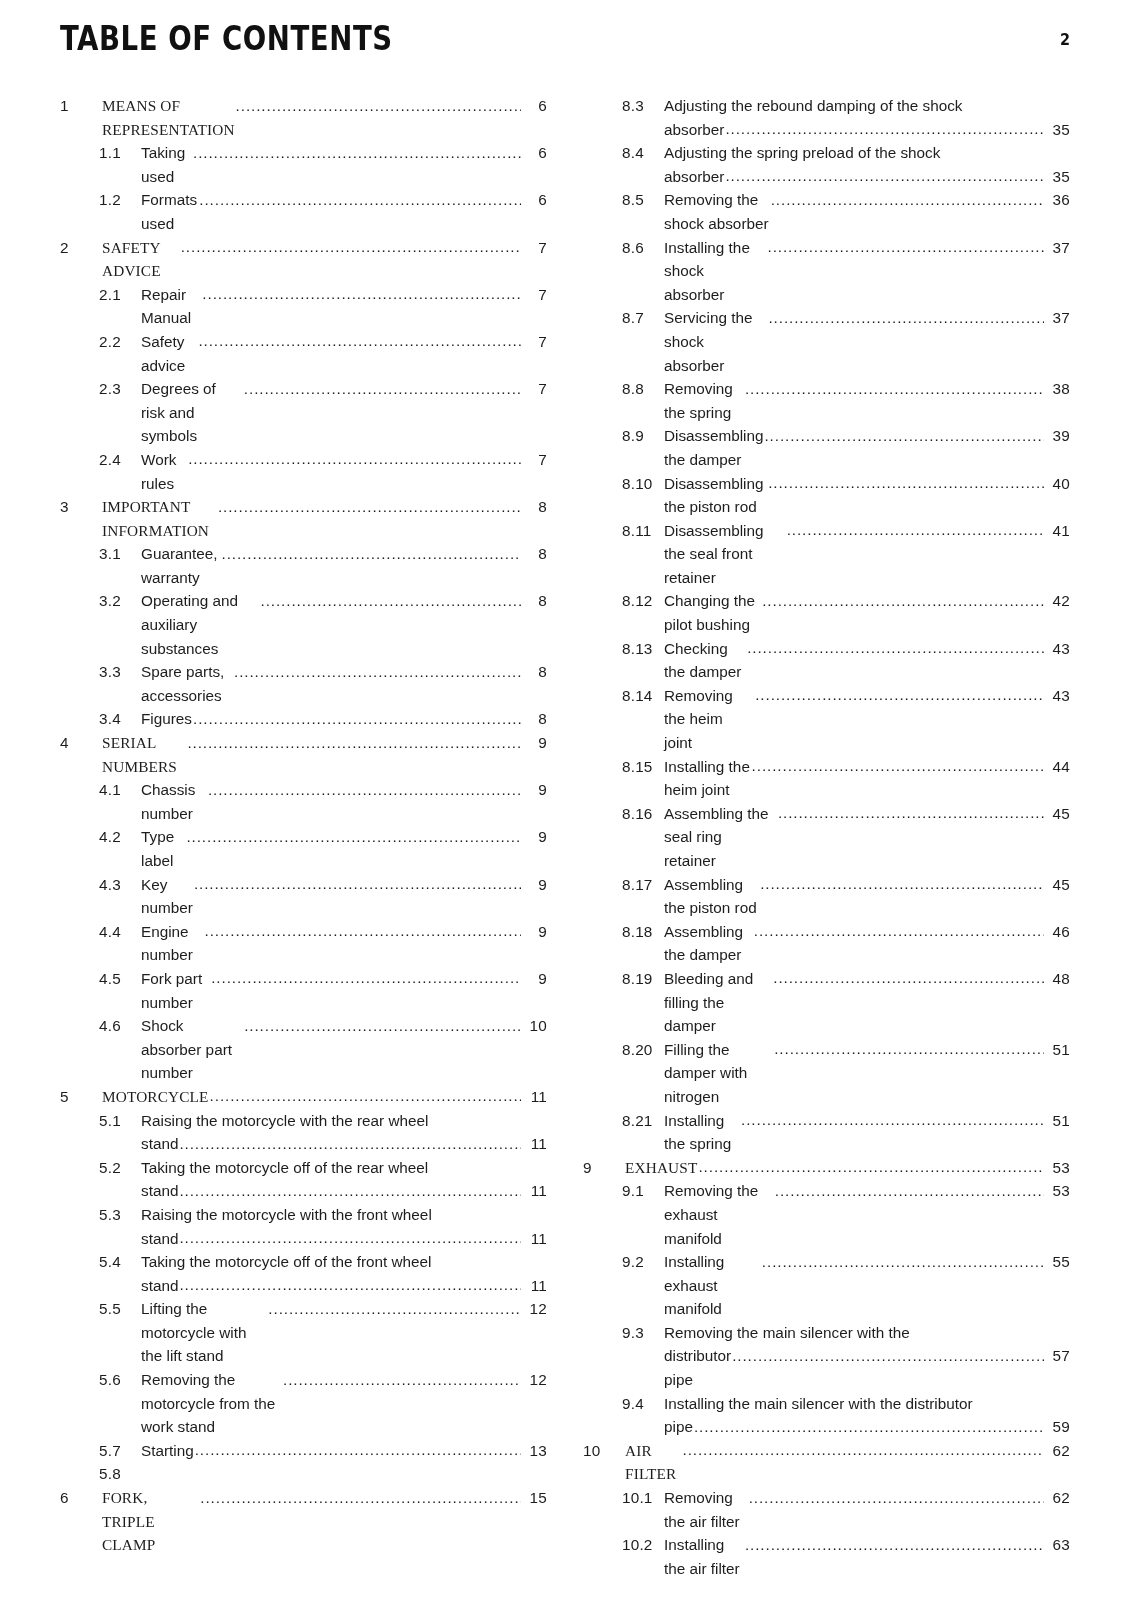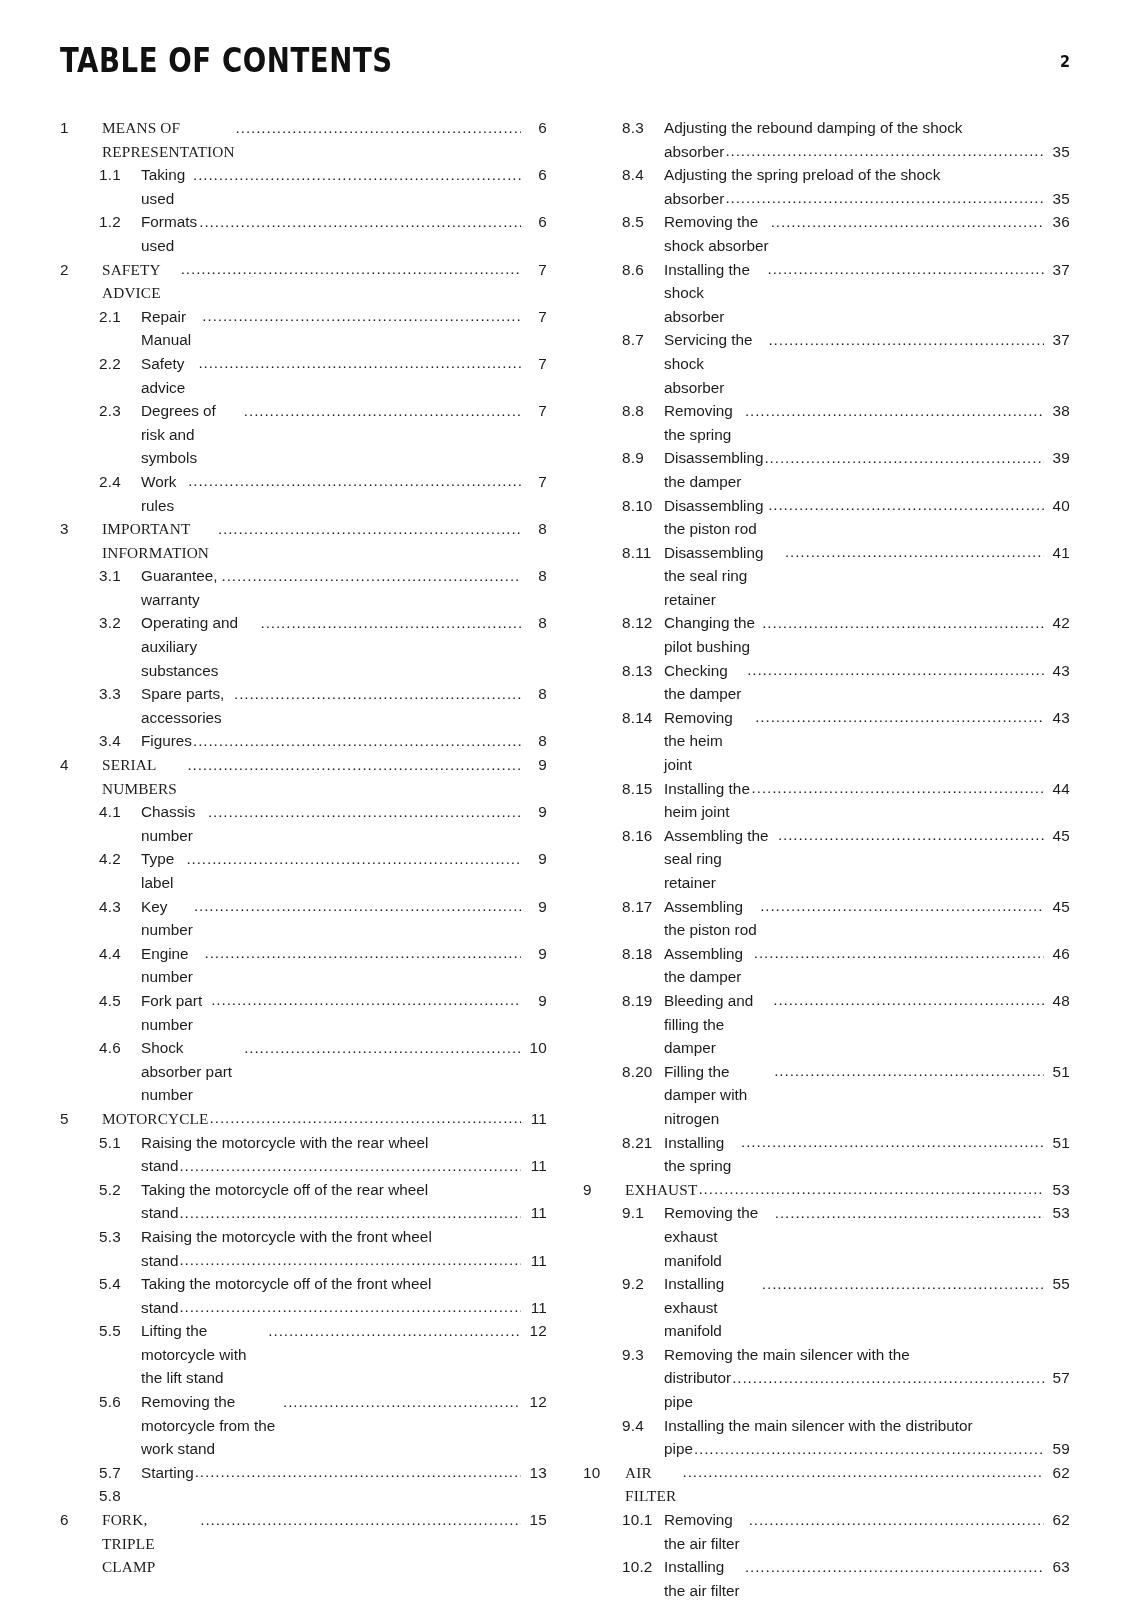--- a/index.html
+++ b/index.html
@@ -15,21 +15,21 @@
     position: relative;
     overflow: hidden;
   }
 
   .page {
     position: absolute;
     left: 0; top: 0;
     width: 1130px;
     height: 1600px;
     box-sizing: border-box;
-    padding: 38px 60px 0 60px;
+    padding: 16px 60px 0 60px;
   }
 
   
   .header-row {
     position: relative;
     height: 62px;
   }
   .doc-title {
     font-family: "DejaVu Sans Condensed", "Liberation Sans Narrow", "Liberation Sans", sans-serif;
     font-weight: 700;
@@ -533,21 +533,21 @@
               <span class="toc-title">Disassembling the piston rod</span>
               <span class="toc-leader"></span>
               <span class="toc-page">40</span>
             </span>
           </span>
         </div>
         <div class="toc-entry lvl2">
           <span class="toc-num">8.11</span>
           <span class="toc-body">
             <span class="toc-line">
-              <span class="toc-title">Disassembling the seal ring retainer</span>
+              <span class="toc-title">Disassembling the seal front retainer</span>
               <span class="toc-leader"></span>
               <span class="toc-page">41</span>
             </span>
           </span>
         </div>
         <div class="toc-entry lvl2">
           <span class="toc-num">8.12</span>
           <span class="toc-body">
             <span class="toc-line">
               <span class="toc-title">Changing the pilot bushing</span>

